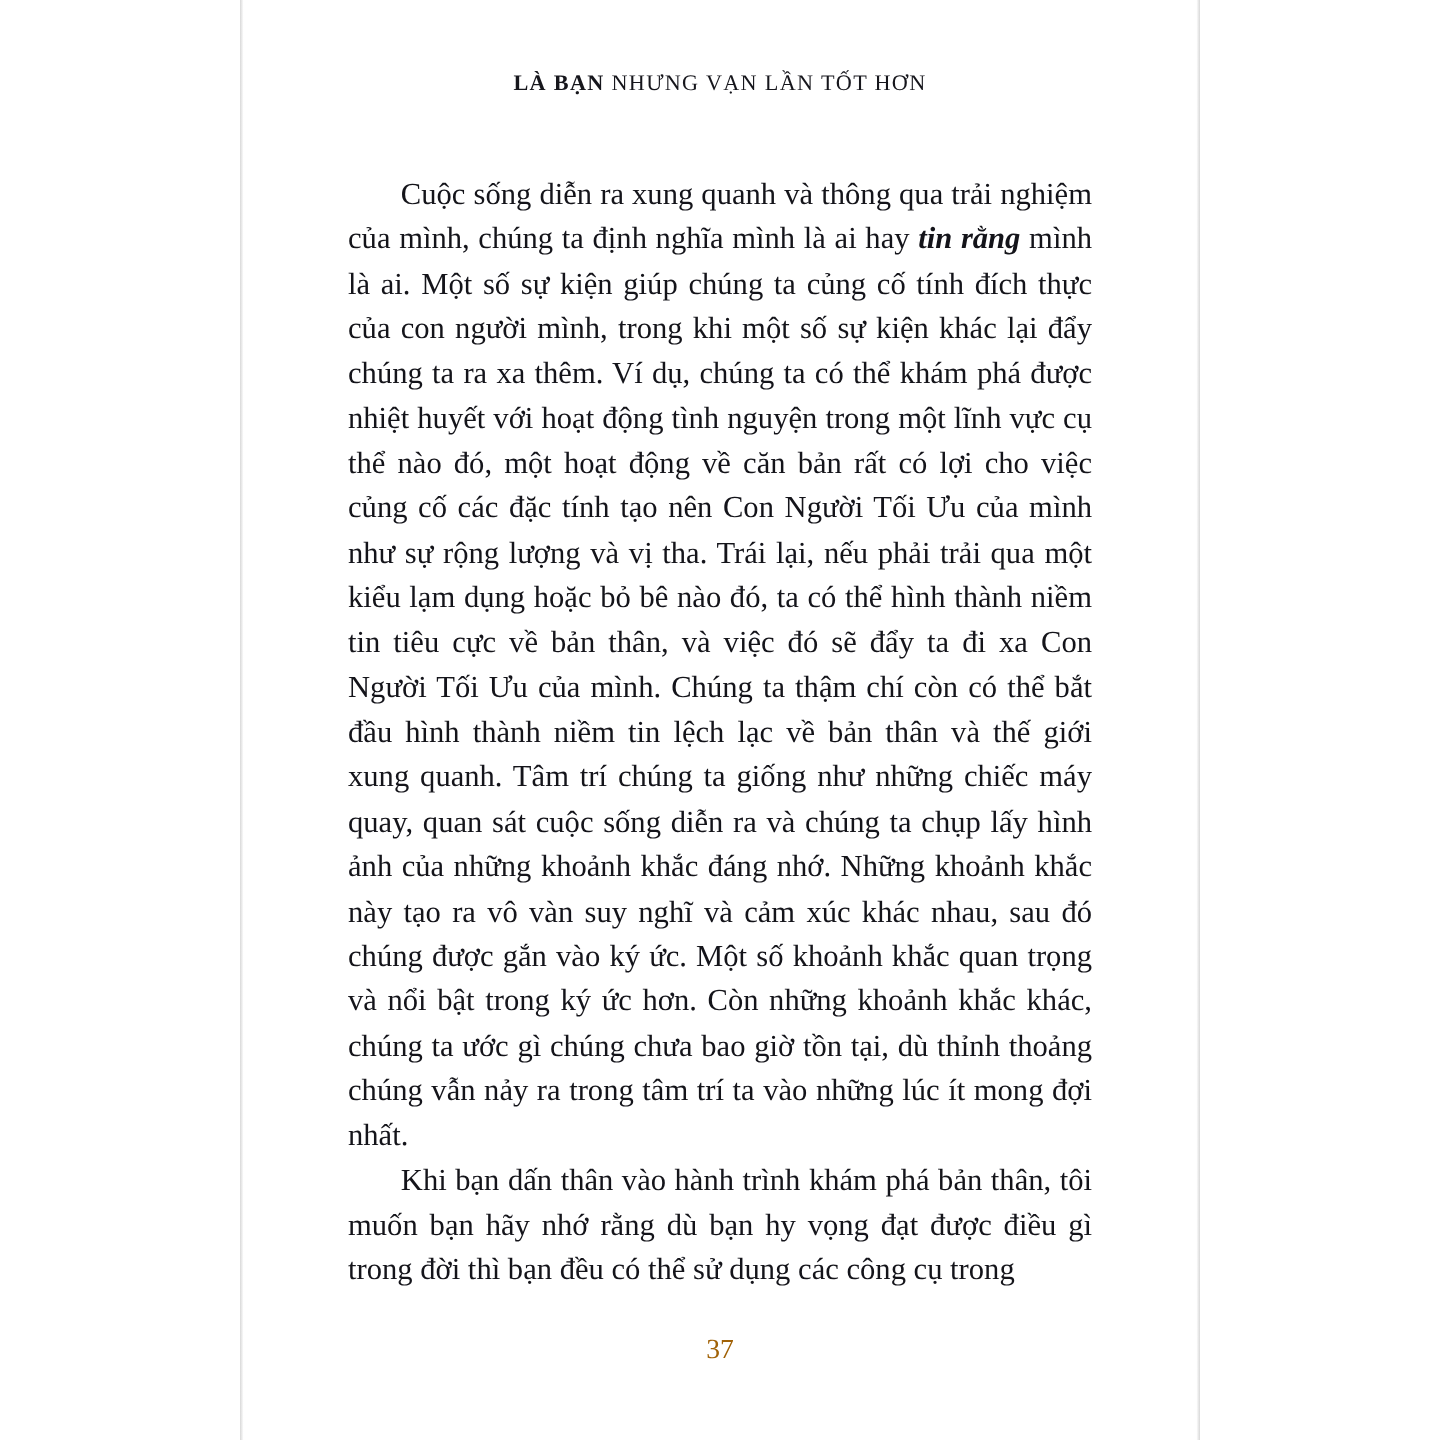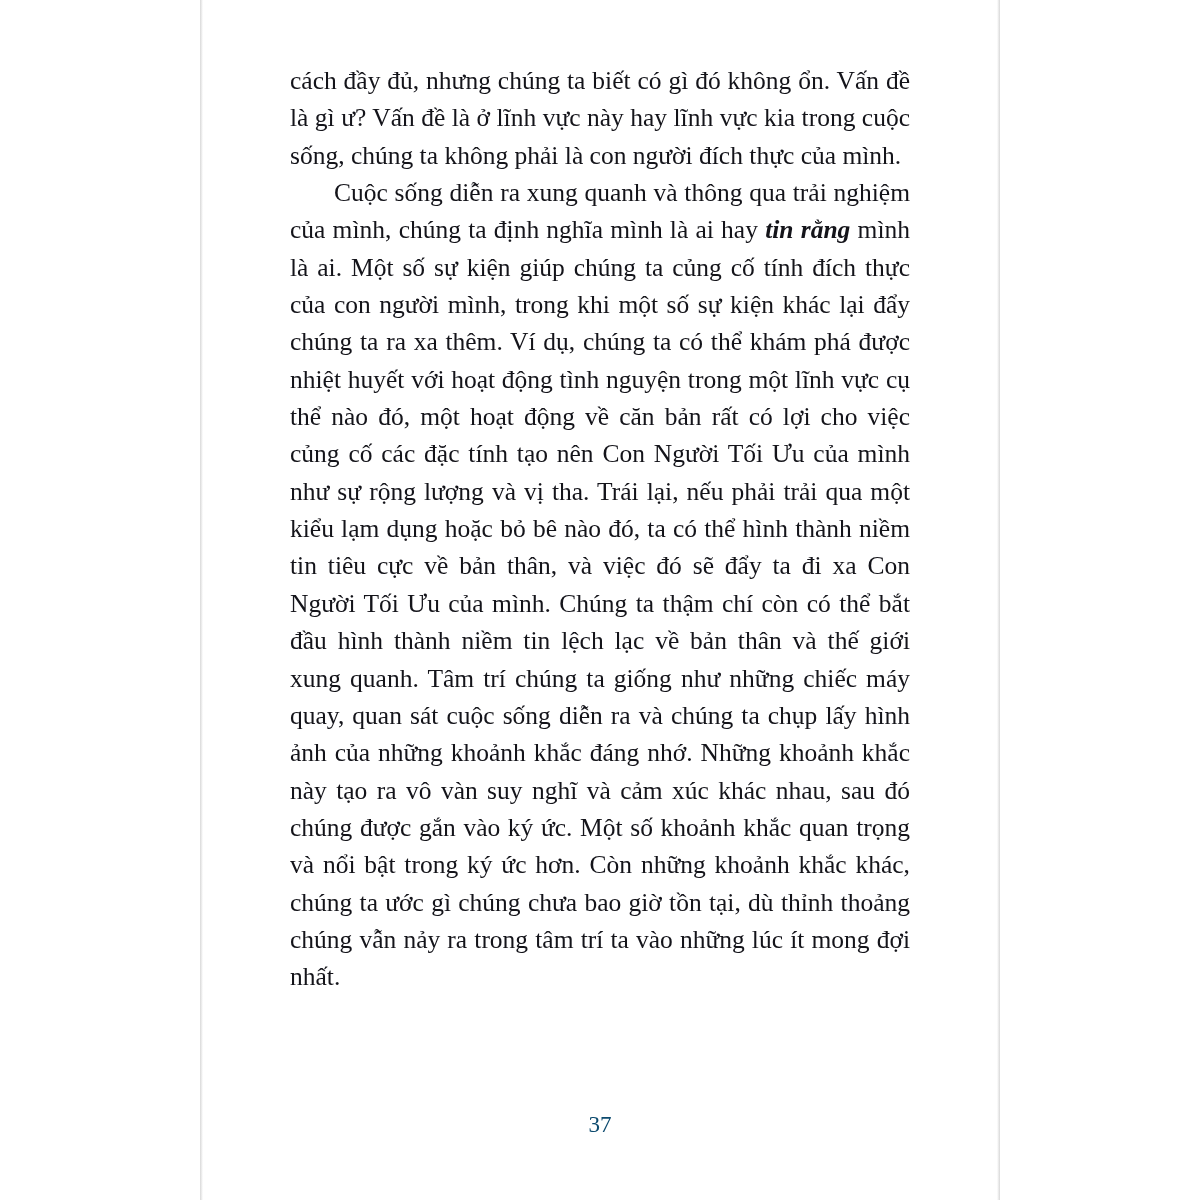--- a/index.html
+++ b/index.html
@@ -87,31 +87,35 @@
     font-style: italic;
     font-weight: bold;
   }
   .folio {
     position: absolute;
     left: 0;
     right: 0;
     bottom: 62px;
     text-align: center;
     font-size: 23px;
-    color: #0c4a6e;
+    color: #a16207;
   }
 </style>
 </head>
 <body>
 
 <div class="page-canvas">
   <div class="book-page">
 
+    <div class="running-head">
+      <span class="head-strong">LÀ BẠN</span>
+      <span class="head-rest">NHƯNG VẠN LẦN TỐT HƠN</span>
+    </div>
 
     <div class="body-text" id="body-text">
-        <p><span>cách đầy đủ, nhưng chúng ta biết có gì đó không ổn. Vấn đề là gì ư? Vấn đề là ở lĩnh vực này hay lĩnh vực kia trong cuộc sống, chúng ta không phải là con người đích thực của mình.</span></p>
         <p class="indented"><span>Cuộc sống diễn ra xung quanh và thông qua trải nghiệm của mình, chúng ta định nghĩa mình là ai hay </span><em>tin rằng</em><span> mình là ai. Một số sự kiện giúp chúng ta củng cố tính đích thực của con người mình, trong khi một số sự kiện khác lại đẩy chúng ta ra xa thêm. Ví dụ, chúng ta có thể khám phá được nhiệt huyết với hoạt động tình nguyện trong một lĩnh vực cụ thể nào đó, một hoạt động về căn bản rất có lợi cho việc củng cố các đặc tính tạo nên Con Người Tối Ưu của mình như sự rộng lượng và vị tha. Trái lại, nếu phải trải qua một kiểu lạm dụng hoặc bỏ bê nào đó, ta có thể hình thành niềm tin tiêu cực về bản thân, và việc đó sẽ đẩy ta đi xa Con Người Tối Ưu của mình. Chúng ta thậm chí còn có thể bắt đầu hình thành niềm tin lệch lạc về bản thân và thế giới xung quanh. Tâm trí chúng ta giống như những chiếc máy quay, quan sát cuộc sống diễn ra và chúng ta chụp lấy hình ảnh của những khoảnh khắc đáng nhớ. Những khoảnh khắc này tạo ra vô vàn suy nghĩ và cảm xúc khác nhau, sau đó chúng được gắn vào ký ức. Một số khoảnh khắc quan trọng và nổi bật trong ký ức hơn. Còn những khoảnh khắc khác, chúng ta ước gì chúng chưa bao giờ tồn tại, dù thỉnh thoảng chúng vẫn nảy ra trong tâm trí ta vào những lúc ít mong đợi nhất.</span></p>
+        <p class="indented"><span>Khi bạn dấn thân vào hành trình khám phá bản thân, tôi muốn bạn hãy nhớ rằng dù bạn hy vọng đạt được điều gì trong đời thì bạn đều có thể sử dụng các công cụ trong</span></p>
       </div>
 
     <div class="folio">37</div>
 
   </div>
 </div>
 
 </body></html>

